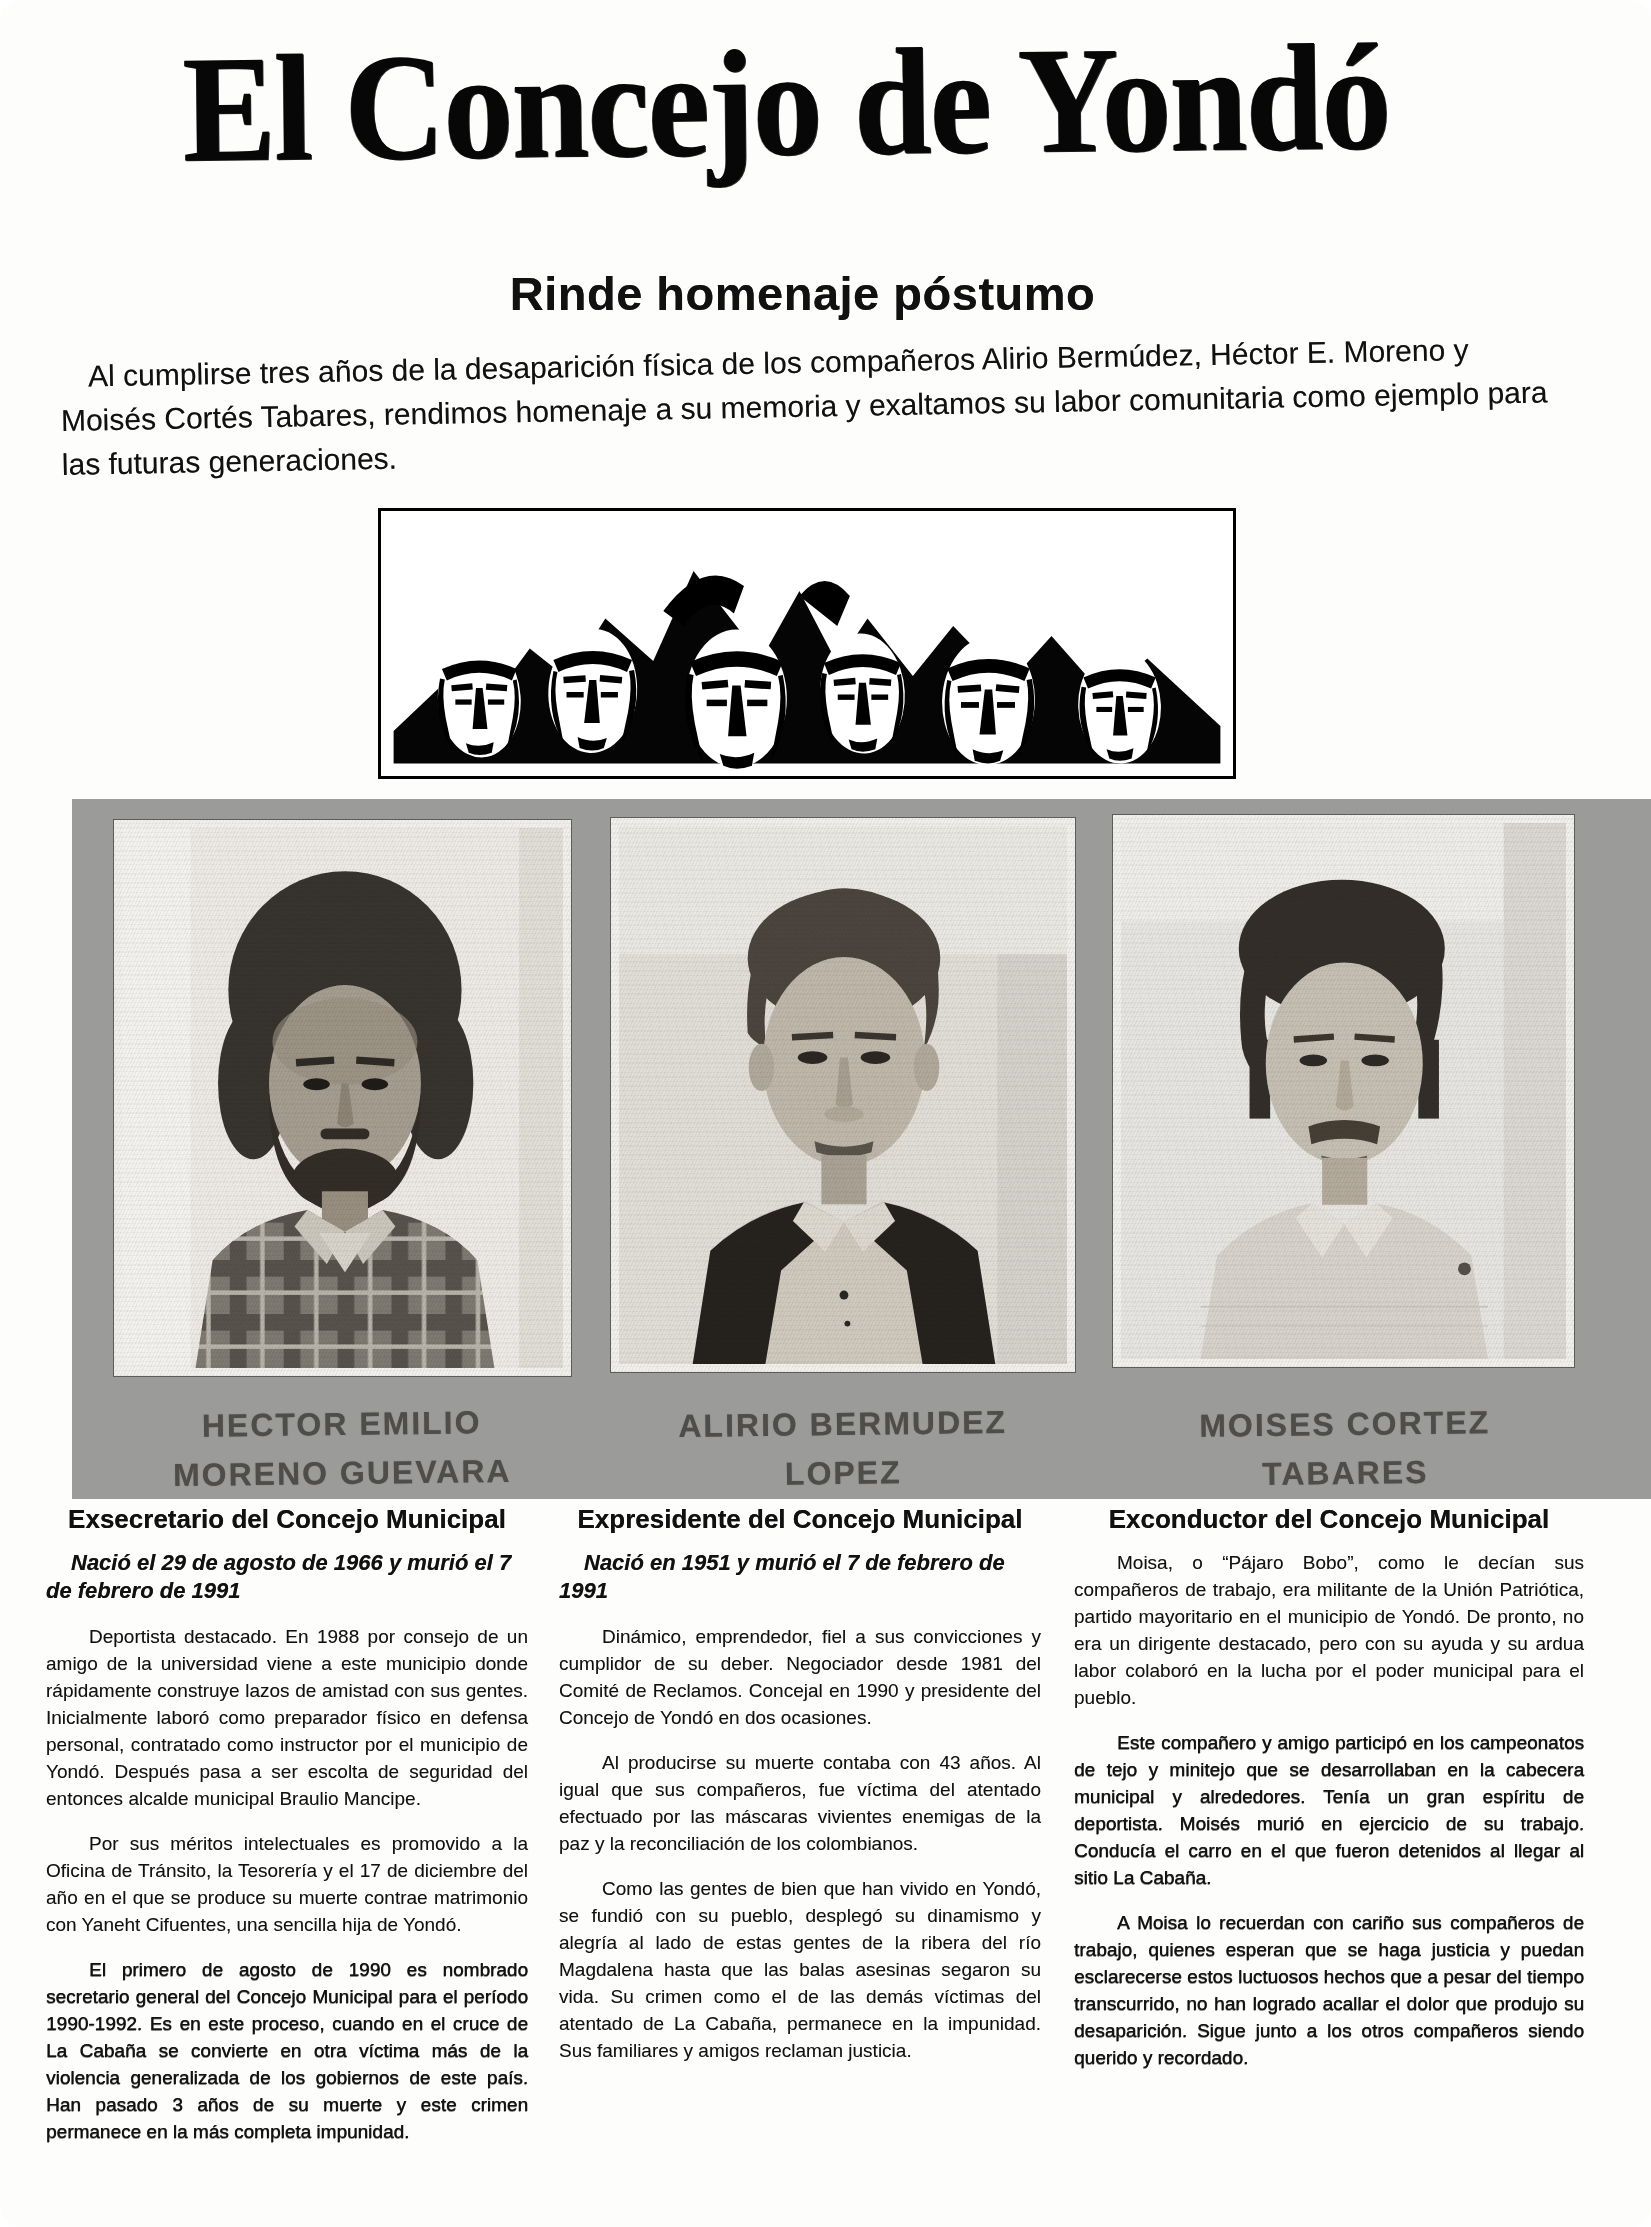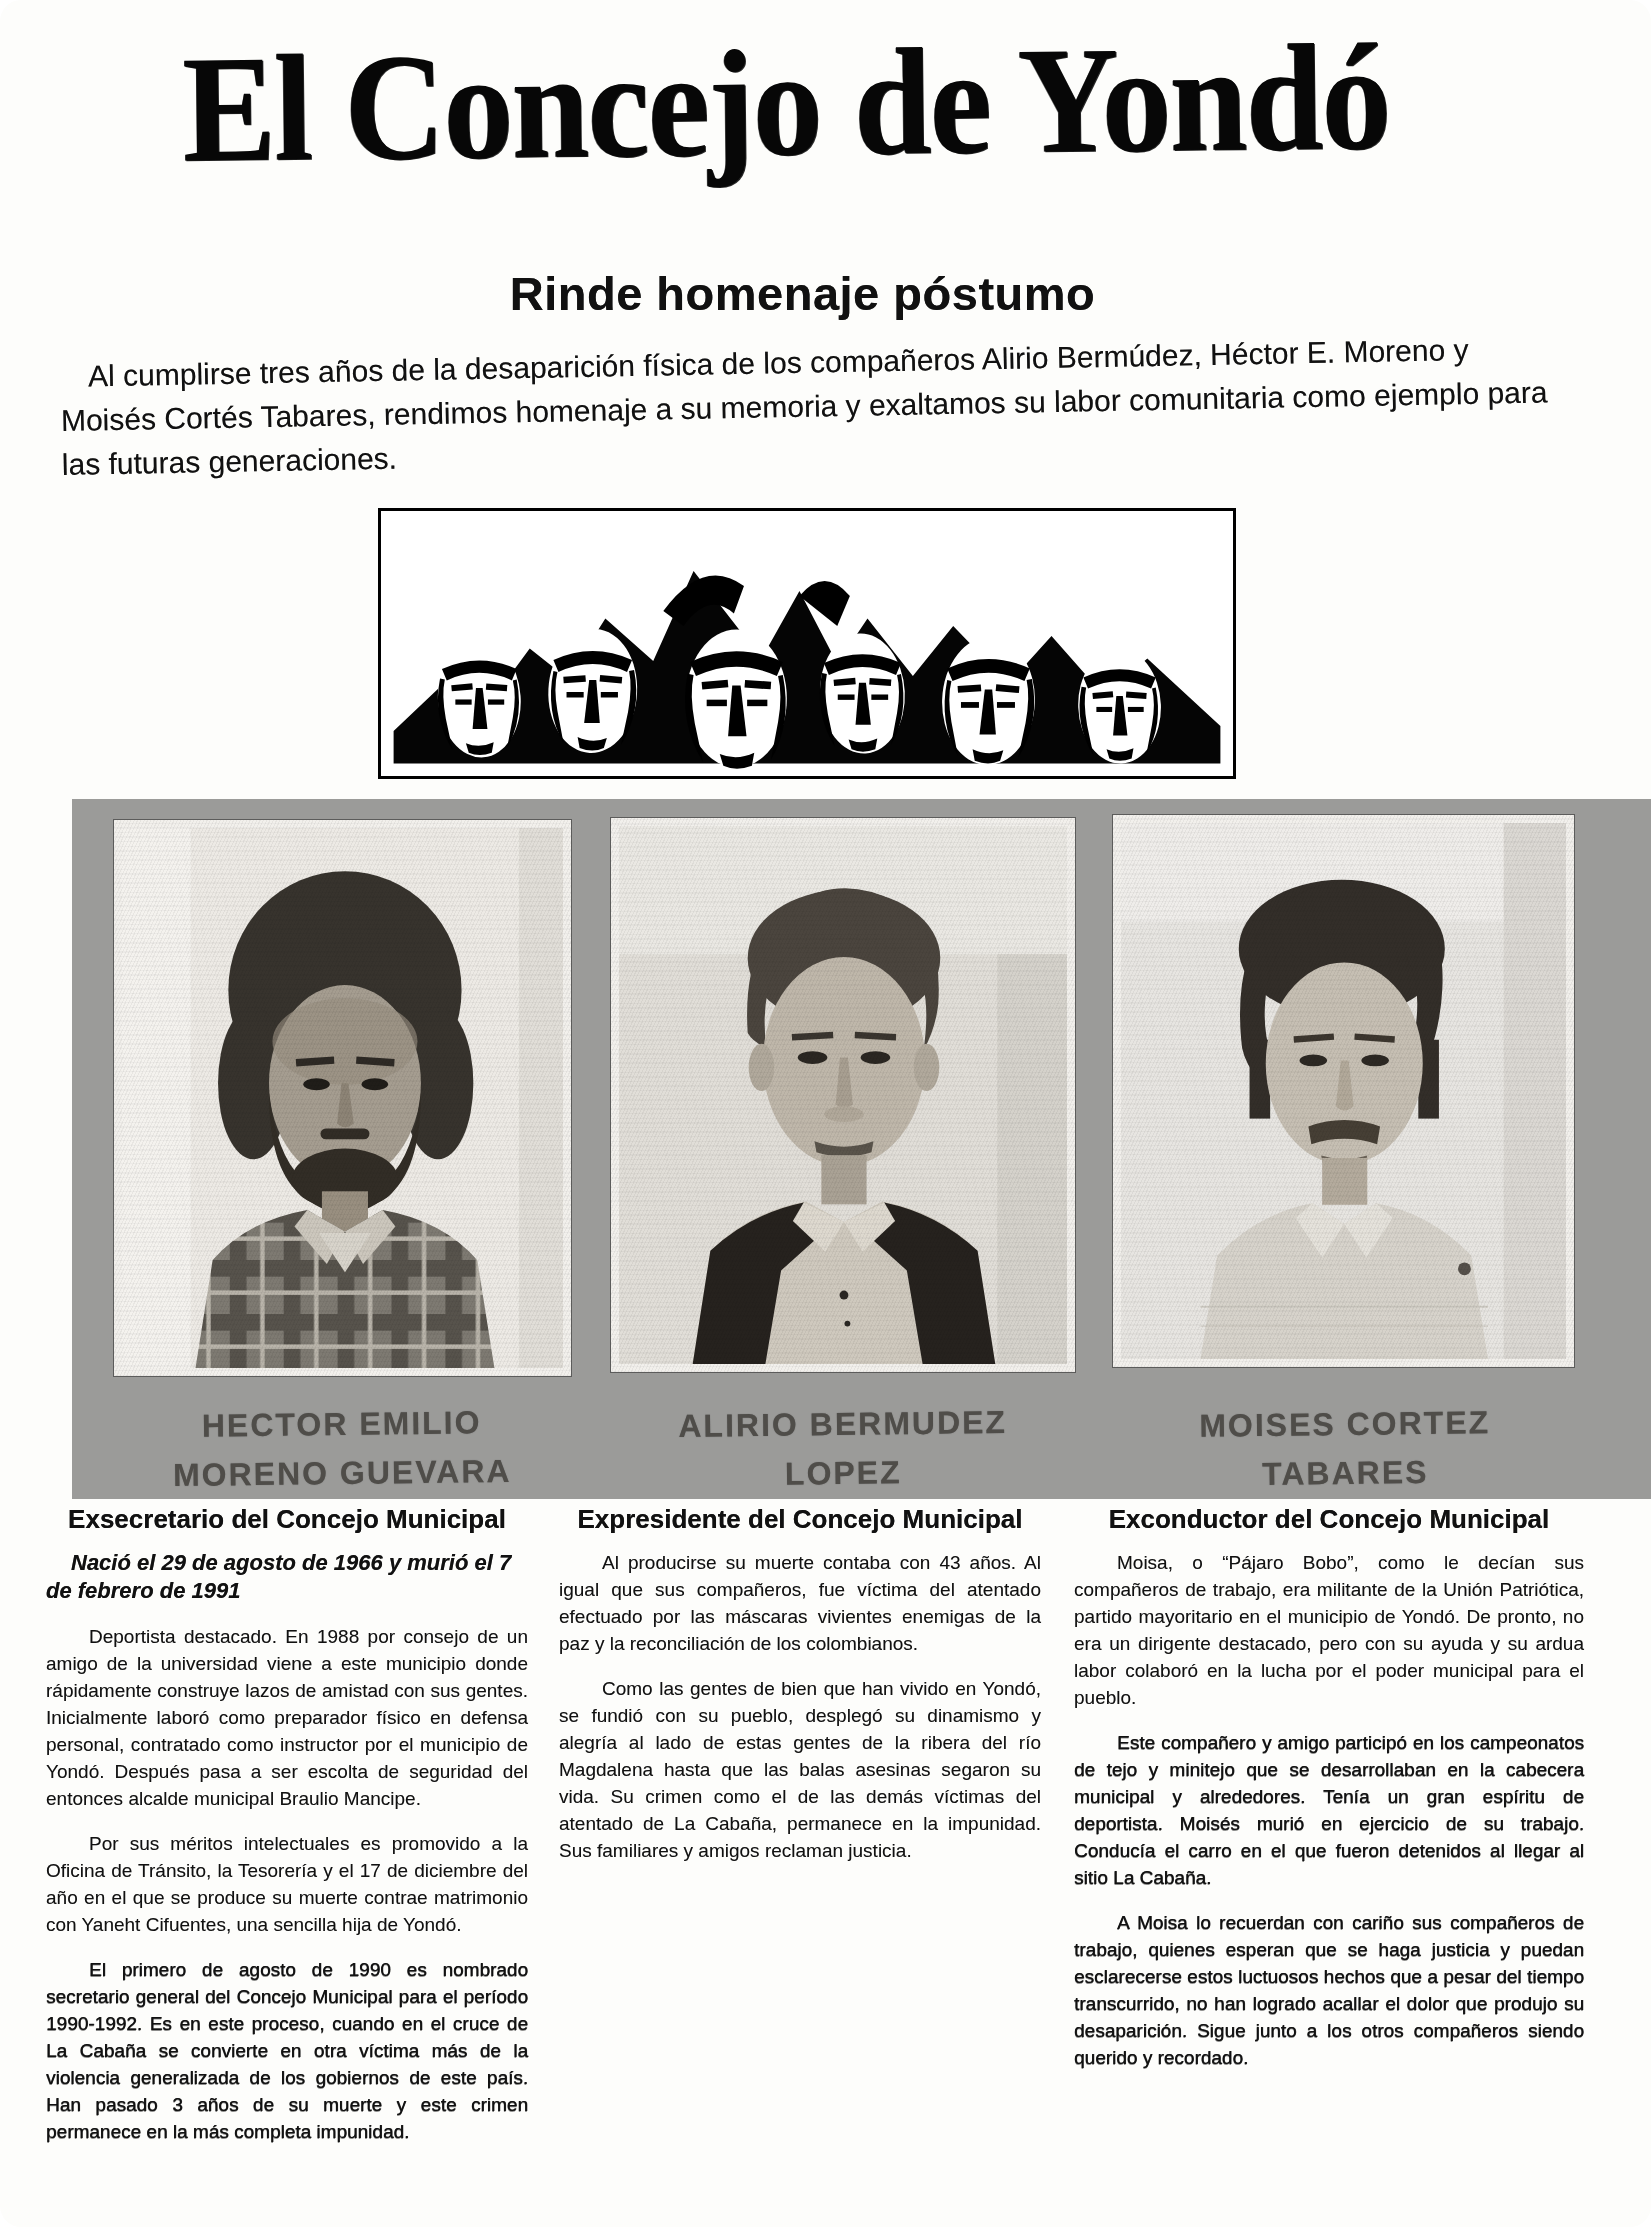--- a/index.html
+++ b/index.html
@@ -245,20 +245,22 @@
     <article class="col col1">
       <h3 class="role">Exsecretario del Concejo Municipal</h3>
       <p class="dates">Nació el 29 de agosto de 1966 y murió el 7 de febrero de 1991</p>
       <p class="bodyp">Deportista destacado. En 1988 por consejo de un amigo de la universidad viene a este municipio donde rápidamente construye lazos de amistad con sus gentes. Inicialmente laboró como preparador físico en defensa personal, contratado como instructor por el municipio de Yondó. Después pasa a ser escolta de seguridad del entonces alcalde municipal Braulio Mancipe.</p>
       <p class="bodyp">Por sus méritos intelectuales es promovido a la Oficina de Tránsito, la Tesorería y el 17 de diciembre del año en el que se produce su muerte contrae matrimonio con Yaneht Cifuentes, una sencilla hija de Yondó.</p>
       <p class="bodyp smudge">El primero de agosto de 1990 es nombrado secretario general del Concejo Municipal para el período 1990-1992. Es en este proceso, cuando en el cruce de La Cabaña se convierte en otra víctima más de la violencia generalizada de los gobiernos de este país. Han pasado 3 años de su muerte y este crimen permanece en la más completa impunidad.</p>
     </article>
 
     <article class="col col2">
       <h3 class="role">Expresidente del Concejo Municipal</h3>
+      <p class="dates">Nació en 1951 y murió el 7 de febrero de 1991</p>
+      <p class="bodyp">Dinámico, emprendedor, fiel a sus convicciones y cumplidor de su deber. Negociador desde 1981 del Comité de Reclamos. Concejal en 1990 y presidente del Concejo de Yondó en dos ocasiones.</p>
       <p class="bodyp">Al producirse su muerte contaba con 43 años. Al igual que sus compañeros, fue víctima del atentado efectuado por las máscaras vivientes enemigas de la paz y la reconciliación de los colombianos.</p>
       <p class="bodyp">Como las gentes de bien que han vivido en Yondó, se fundió con su pueblo, desplegó su dinamismo y alegría al lado de estas gentes de la ribera del río Magdalena hasta que las balas asesinas segaron su vida. Su crimen como el de las demás víctimas del atentado de La Cabaña, permanece en la impunidad. Sus familiares y amigos reclaman justicia.</p>
     </article>
 
     <article class="col col3">
       <h3 class="role">Exconductor del Concejo Municipal</h3>
       <p class="bodyp">Moisa, o “Pájaro Bobo”, como le decían sus compañeros de trabajo, era militante de la Unión Patriótica, partido mayoritario en el municipio de Yondó. De pronto, no era un dirigente destacado, pero con su ayuda y su ardua labor colaboró en la lucha por el poder municipal para el pueblo.</p>
       <p class="bodyp smudge">Este compañero y amigo participó en los campeonatos de tejo y minitejo que se desarrollaban en la cabecera municipal y alrededores. Tenía un gran espíritu de deportista. Moisés murió en ejercicio de su trabajo. Conducía el carro en el que fueron detenidos al llegar al sitio La Cabaña.</p>
       <p class="bodyp smudge">A Moisa lo recuerdan con cariño sus compañeros de trabajo, quienes esperan que se haga justicia y puedan esclarecerse estos luctuosos hechos que a pesar del tiempo transcurrido, no han logrado acallar el dolor que produjo su desaparición. Sigue junto a los otros compañeros siendo querido y recordado.</p>
     </article>

